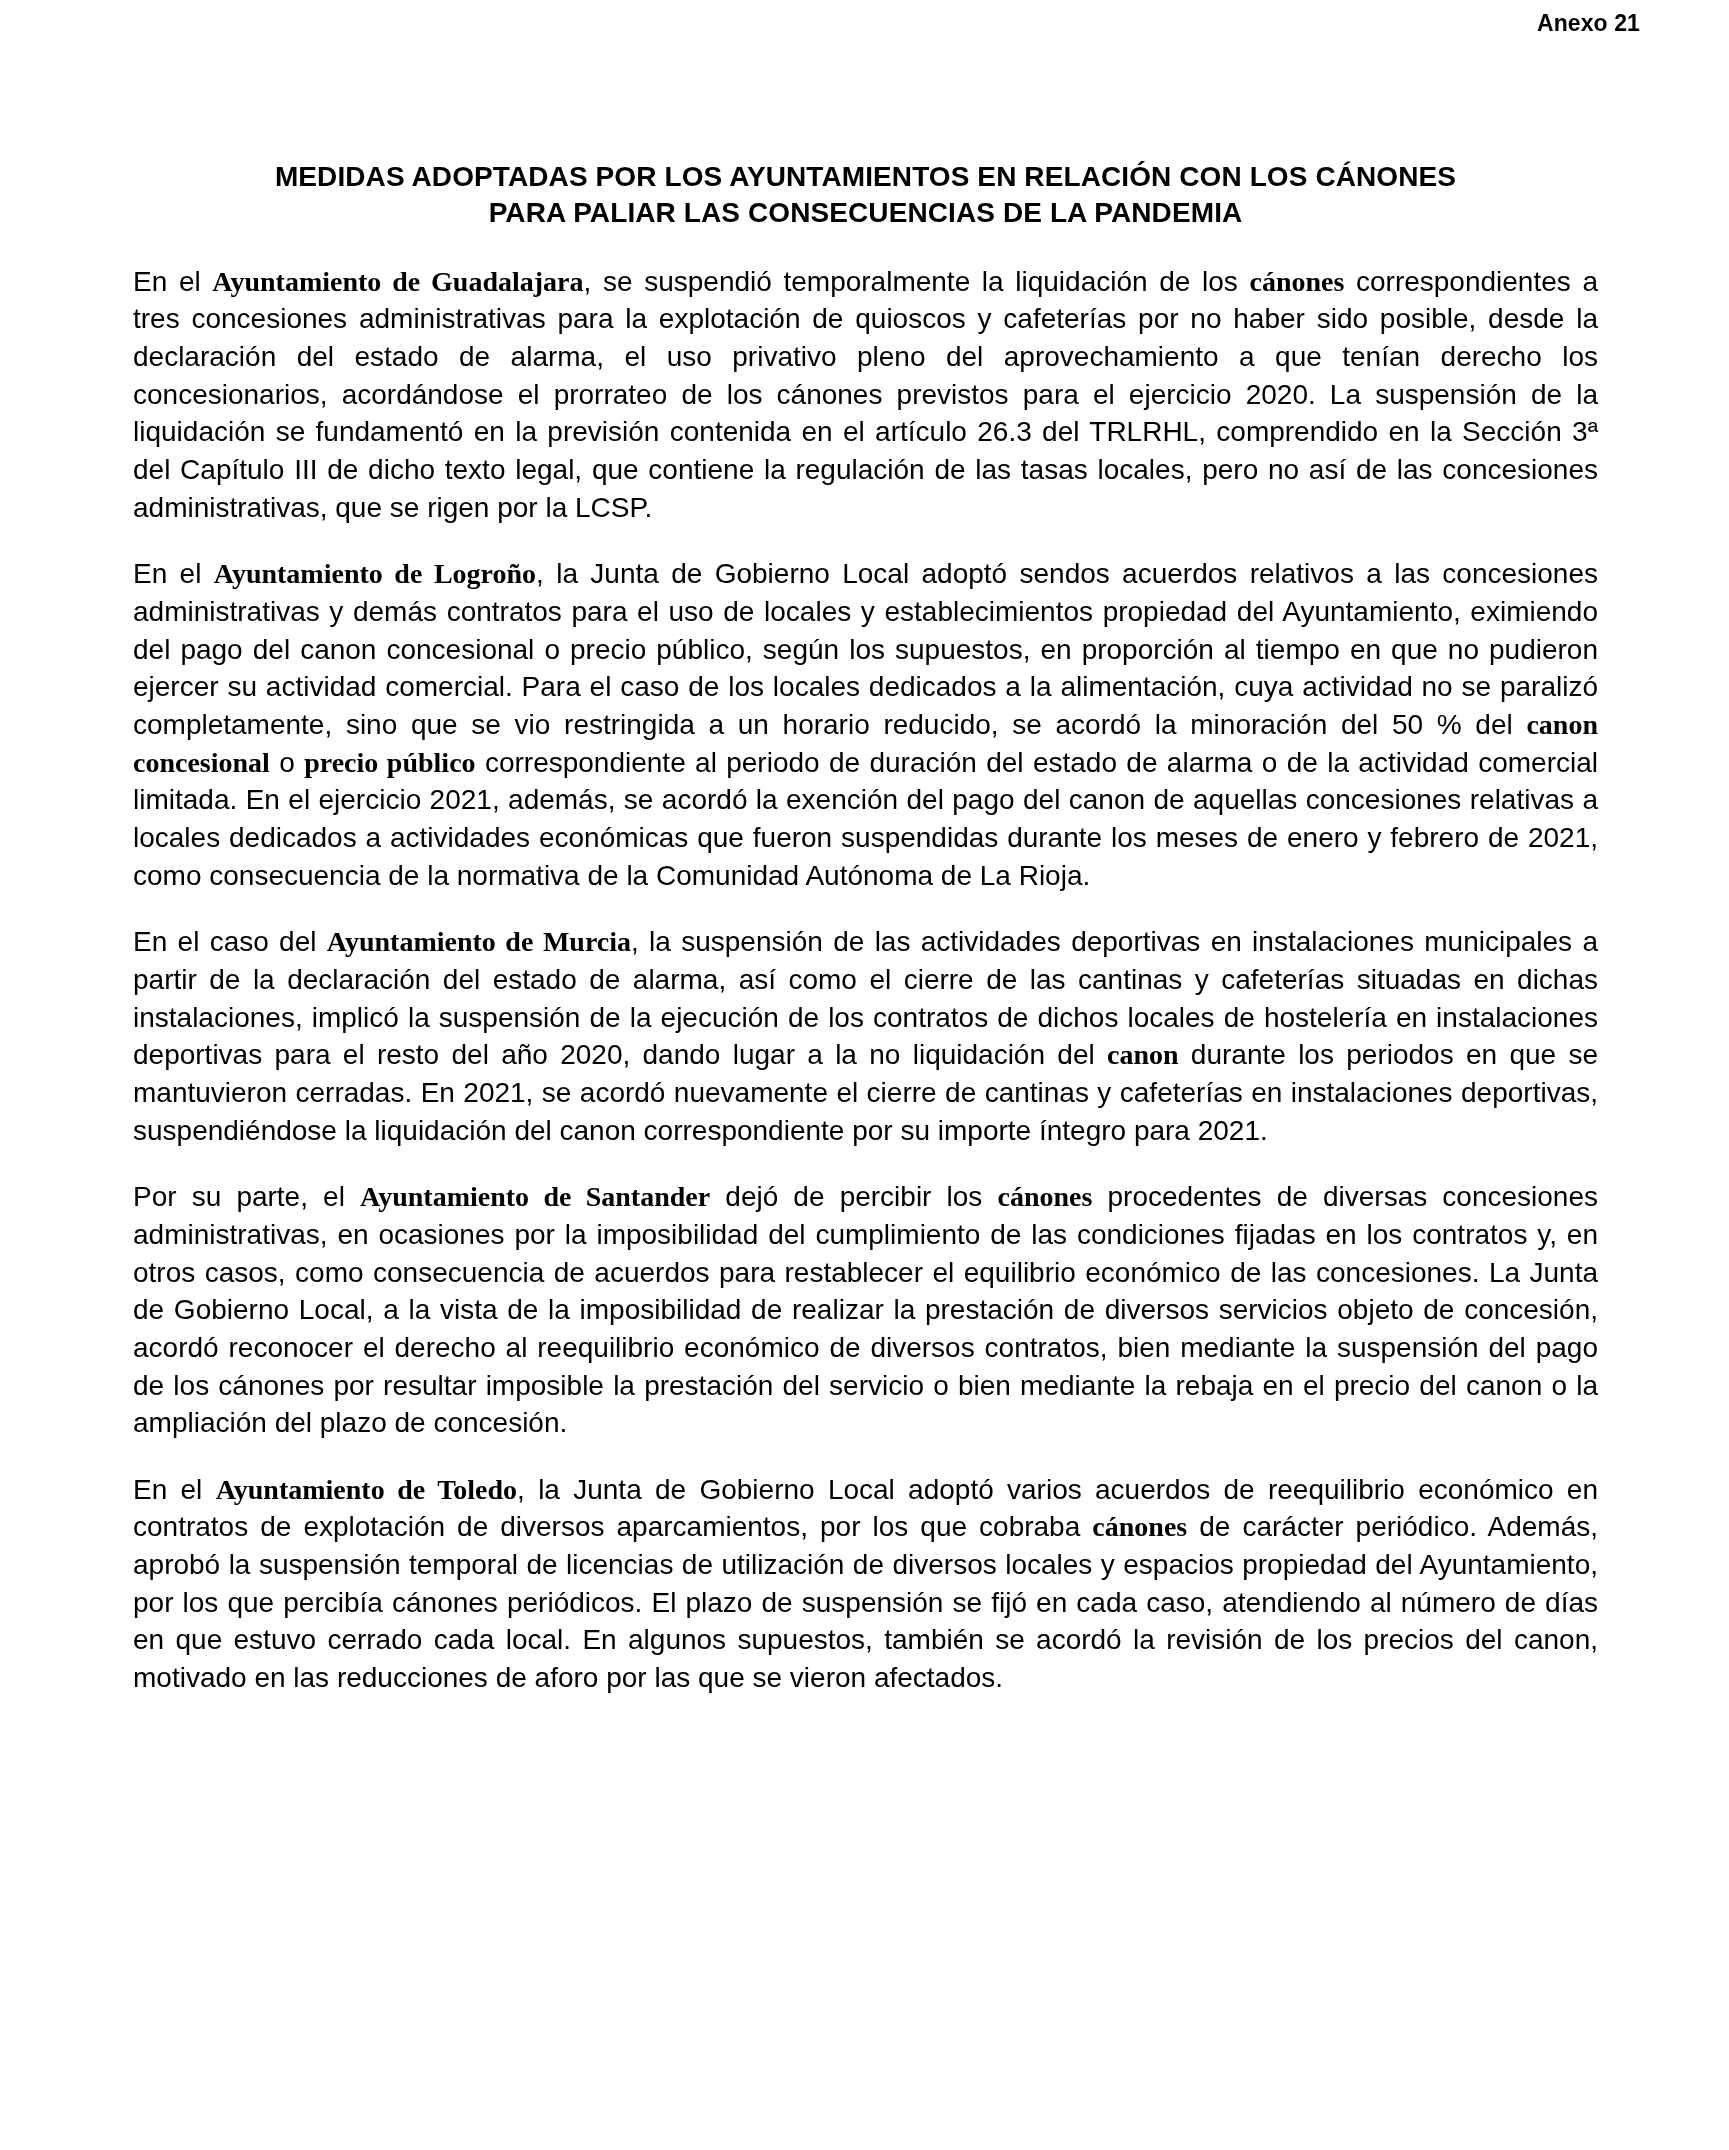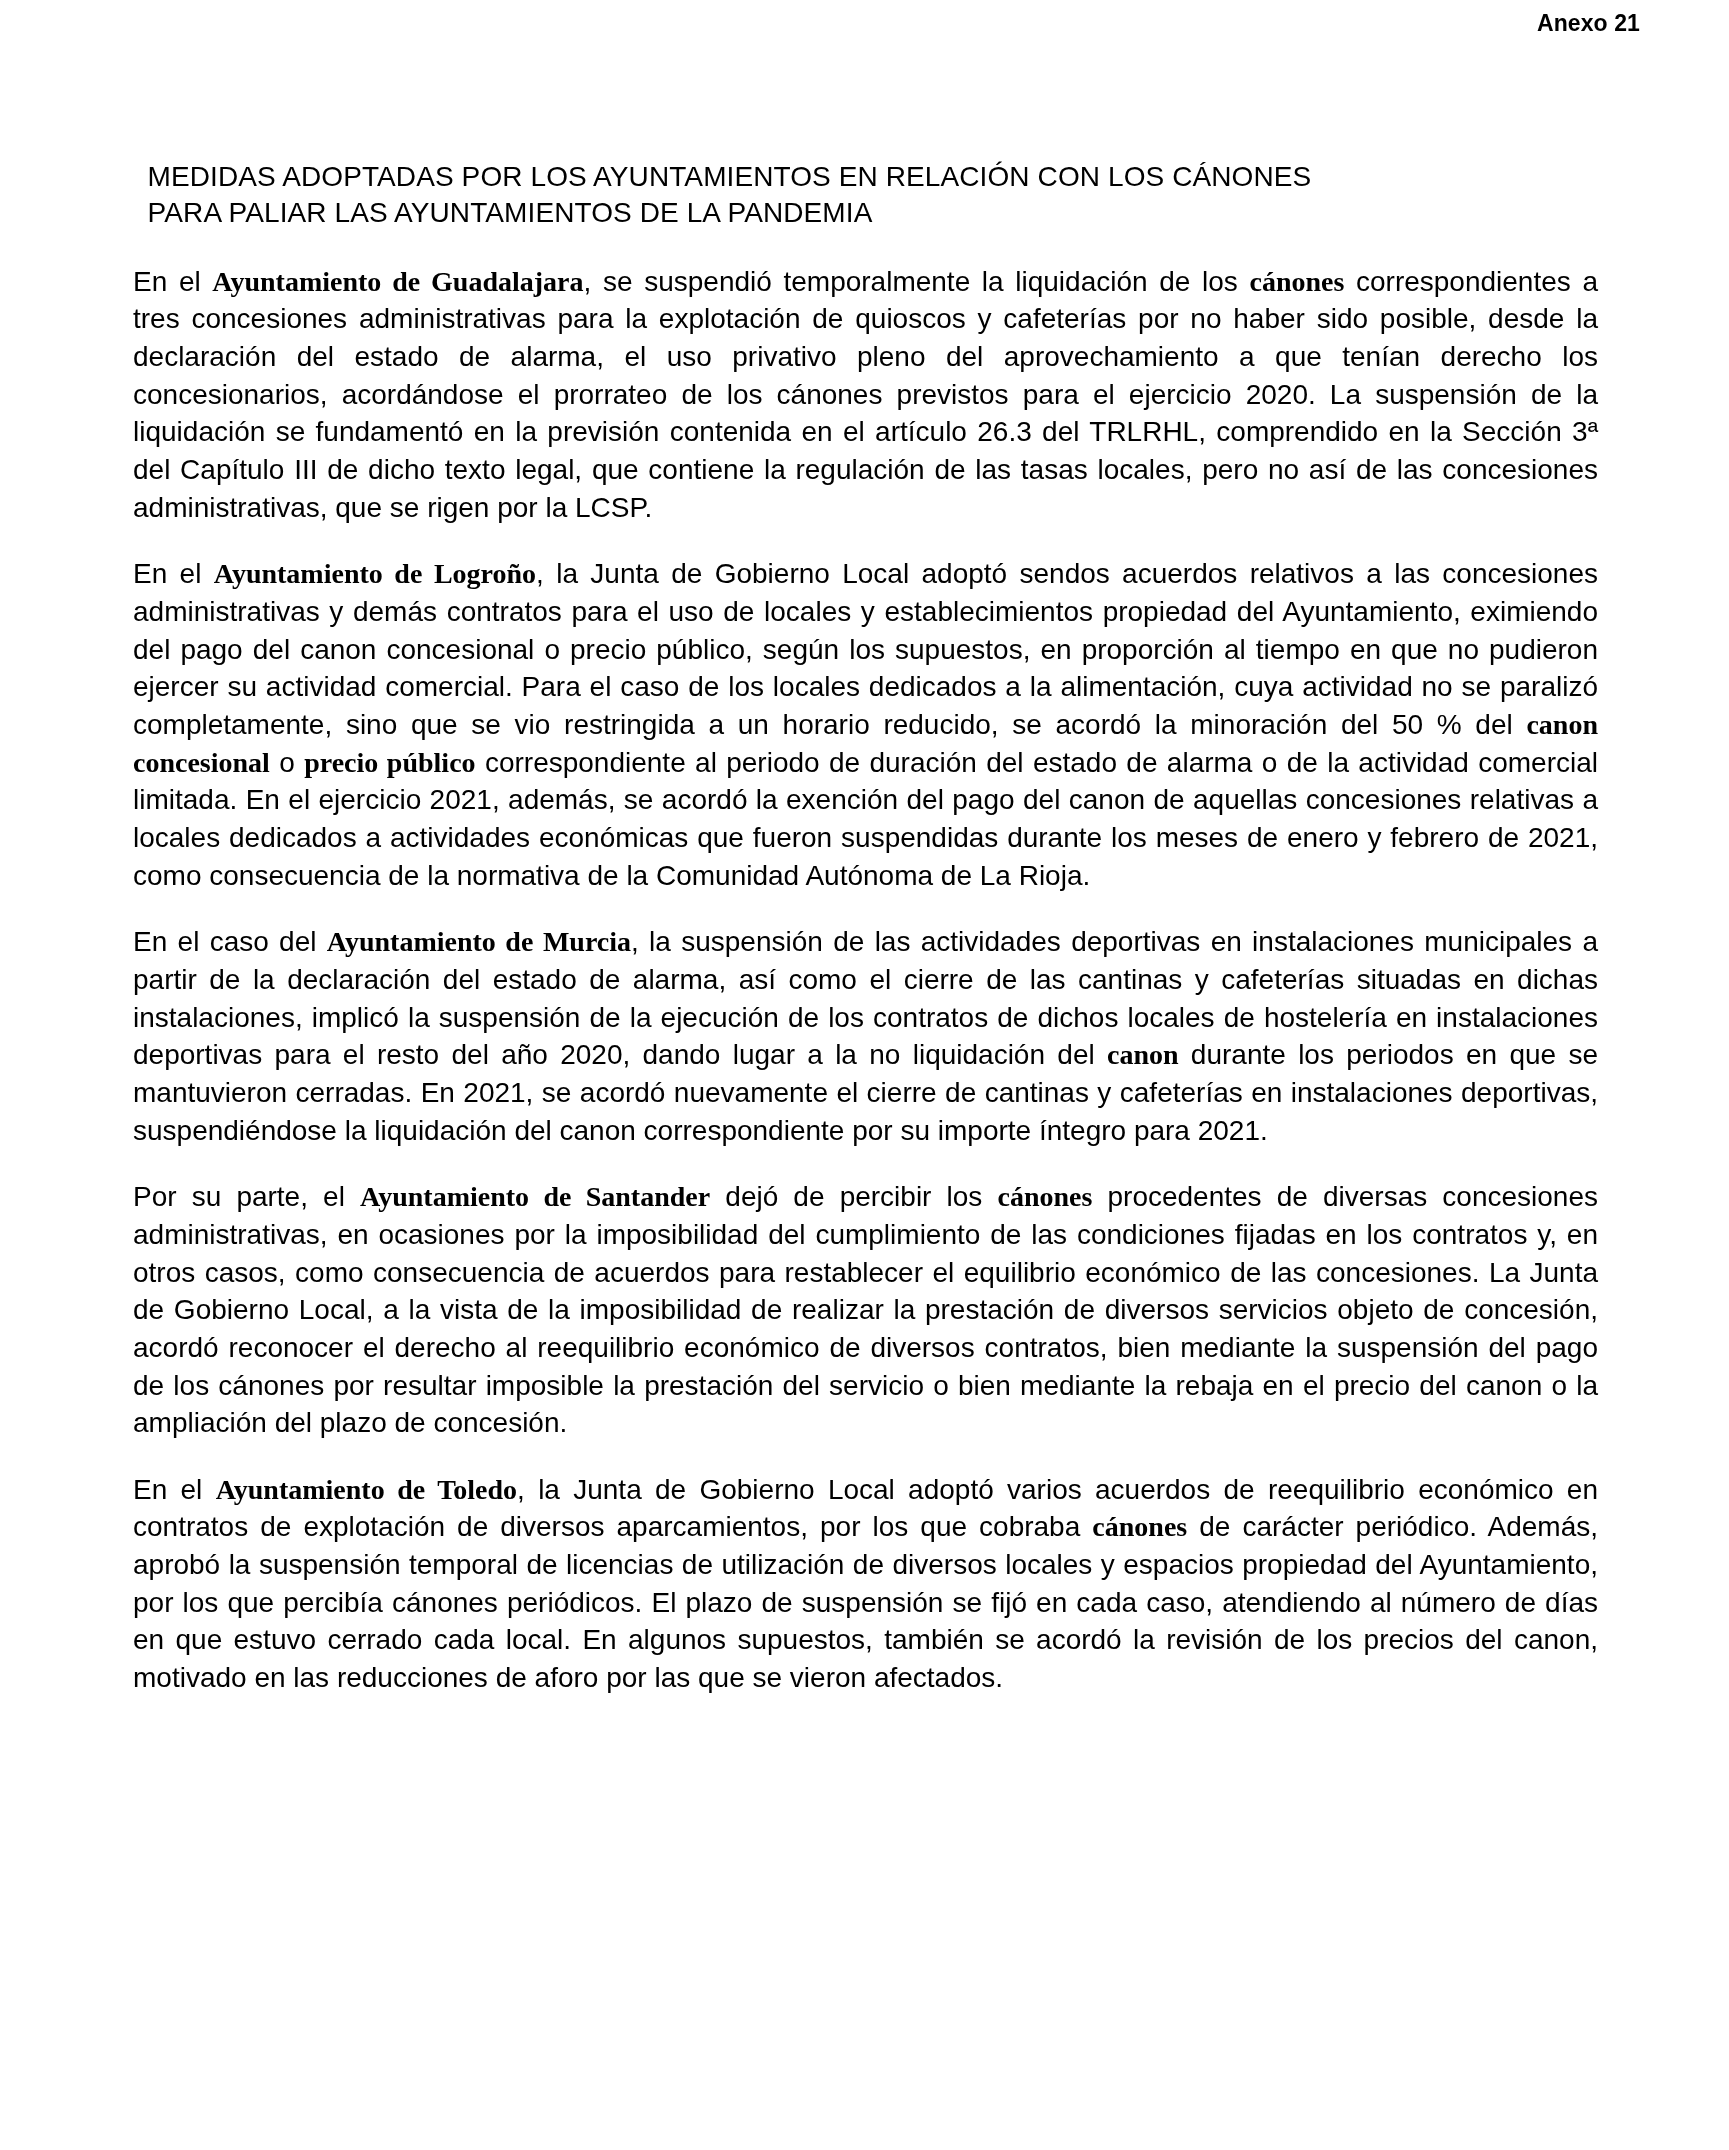--- a/index.html
+++ b/index.html
@@ -33,22 +33,23 @@
     font-weight: bold;
     letter-spacing: 0.1px;
   }
   .content {
     position: absolute;
     top: 159px;
     left: 133px;
     width: 1465px;
   }
   .doc-title {
+    text-align: center;
     font-size: 28px;
-    font-weight: normal;
+    font-weight: bold;
     line-height: 1.30;
     margin: 0 0 31px 0;
     padding: 0 14.6px;
     letter-spacing: 0.1px;
   }
   .doc-title .title-line {
     display: block;
   }
   p.para {
     font-size: 28px;
@@ -70,21 +71,21 @@
 <body>
 
 <div class="page">
 
   <div class="header">Anexo 21</div>
 
   <div class="content">
 
     <h1 class="doc-title">
       <span class="title-line">MEDIDAS ADOPTADAS POR LOS AYUNTAMIENTOS EN RELACIÓN CON LOS CÁNONES</span>
-      <span class="title-line">PARA PALIAR LAS AYUNTAMIENTOS DE LA PANDEMIA</span>
+      <span class="title-line">PARA PALIAR LAS CONSECUENCIAS DE LA PANDEMIA</span>
     </h1>
 
     <p class="para"><span>En el </span><b>Ayuntamiento de Guadalajara</b><span>, se suspendió temporalmente la liquidación de los </span><b>cánones</b><span> correspondientes a tres concesiones administrativas para la explotación de quioscos y cafeterías por no haber sido posible, desde la declaración del estado de alarma, el uso privativo pleno del aprovechamiento a que tenían derecho los concesionarios, acordándose el prorrateo de los cánones previstos para el ejercicio 2020. La suspensión de la liquidación se fundamentó en la previsión contenida en el artículo 26.3 del TRLRHL, comprendido en la Sección 3ª del Capítulo III de dicho texto legal, que contiene la regulación de las tasas locales, pero no así de las concesiones administrativas, que se rigen por la LCSP.</span></p>
 
     <p class="para"><span>En el </span><b>Ayuntamiento de Logroño</b><span>, la Junta de Gobierno Local adoptó sendos acuerdos relativos a las concesiones administrativas y demás contratos para el uso de locales y establecimientos propiedad del Ayuntamiento, eximiendo del pago del canon concesional o precio público, según los supuestos, en proporción al tiempo en que no pudieron ejercer su actividad comercial. Para el caso de los locales dedicados a la alimentación, cuya actividad no se paralizó completamente, sino que se vio restringida a un horario reducido, se acordó la minoración del 50 % del </span><b>canon concesional</b><span> o </span><b>precio público</b><span> correspondiente al periodo de duración del estado de alarma o de la actividad comercial limitada. En el ejercicio 2021, además, se acordó la exención del pago del canon de aquellas concesiones relativas a locales dedicados a actividades económicas que fueron suspendidas durante los meses de enero y febrero de 2021, como consecuencia de la normativa de la Comunidad Autónoma de La Rioja.</span></p>
 
     <p class="para"><span>En el caso del </span><b>Ayuntamiento de Murcia</b><span>, la suspensión de las actividades deportivas en instalaciones municipales a partir de la declaración del estado de alarma, así como el cierre de las cantinas y cafeterías situadas en dichas instalaciones, implicó la suspensión de la ejecución de los contratos de dichos locales de hostelería en instalaciones deportivas para el resto del año 2020, dando lugar a la no liquidación del </span><b>canon</b><span> durante los periodos en que se mantuvieron cerradas. En 2021, se acordó nuevamente el cierre de cantinas y cafeterías en instalaciones deportivas, suspendiéndose la liquidación del canon correspondiente por su importe íntegro para 2021.</span></p>
 
     <p class="para"><span>Por su parte, el </span><b>Ayuntamiento de Santander</b><span> dejó de percibir los </span><b>cánones</b><span> procedentes de diversas concesiones administrativas, en ocasiones por la imposibilidad del cumplimiento de las condiciones fijadas en los contratos y, en otros casos, como consecuencia de acuerdos para restablecer el equilibrio económico de las concesiones. La Junta de Gobierno Local, a la vista de la imposibilidad de realizar la prestación de diversos servicios objeto de concesión, acordó reconocer el derecho al reequilibrio económico de diversos contratos, bien mediante la suspensión del pago de los cánones por resultar imposible la prestación del servicio o bien mediante la rebaja en el precio del canon o la ampliación del plazo de concesión.</span></p>
 

